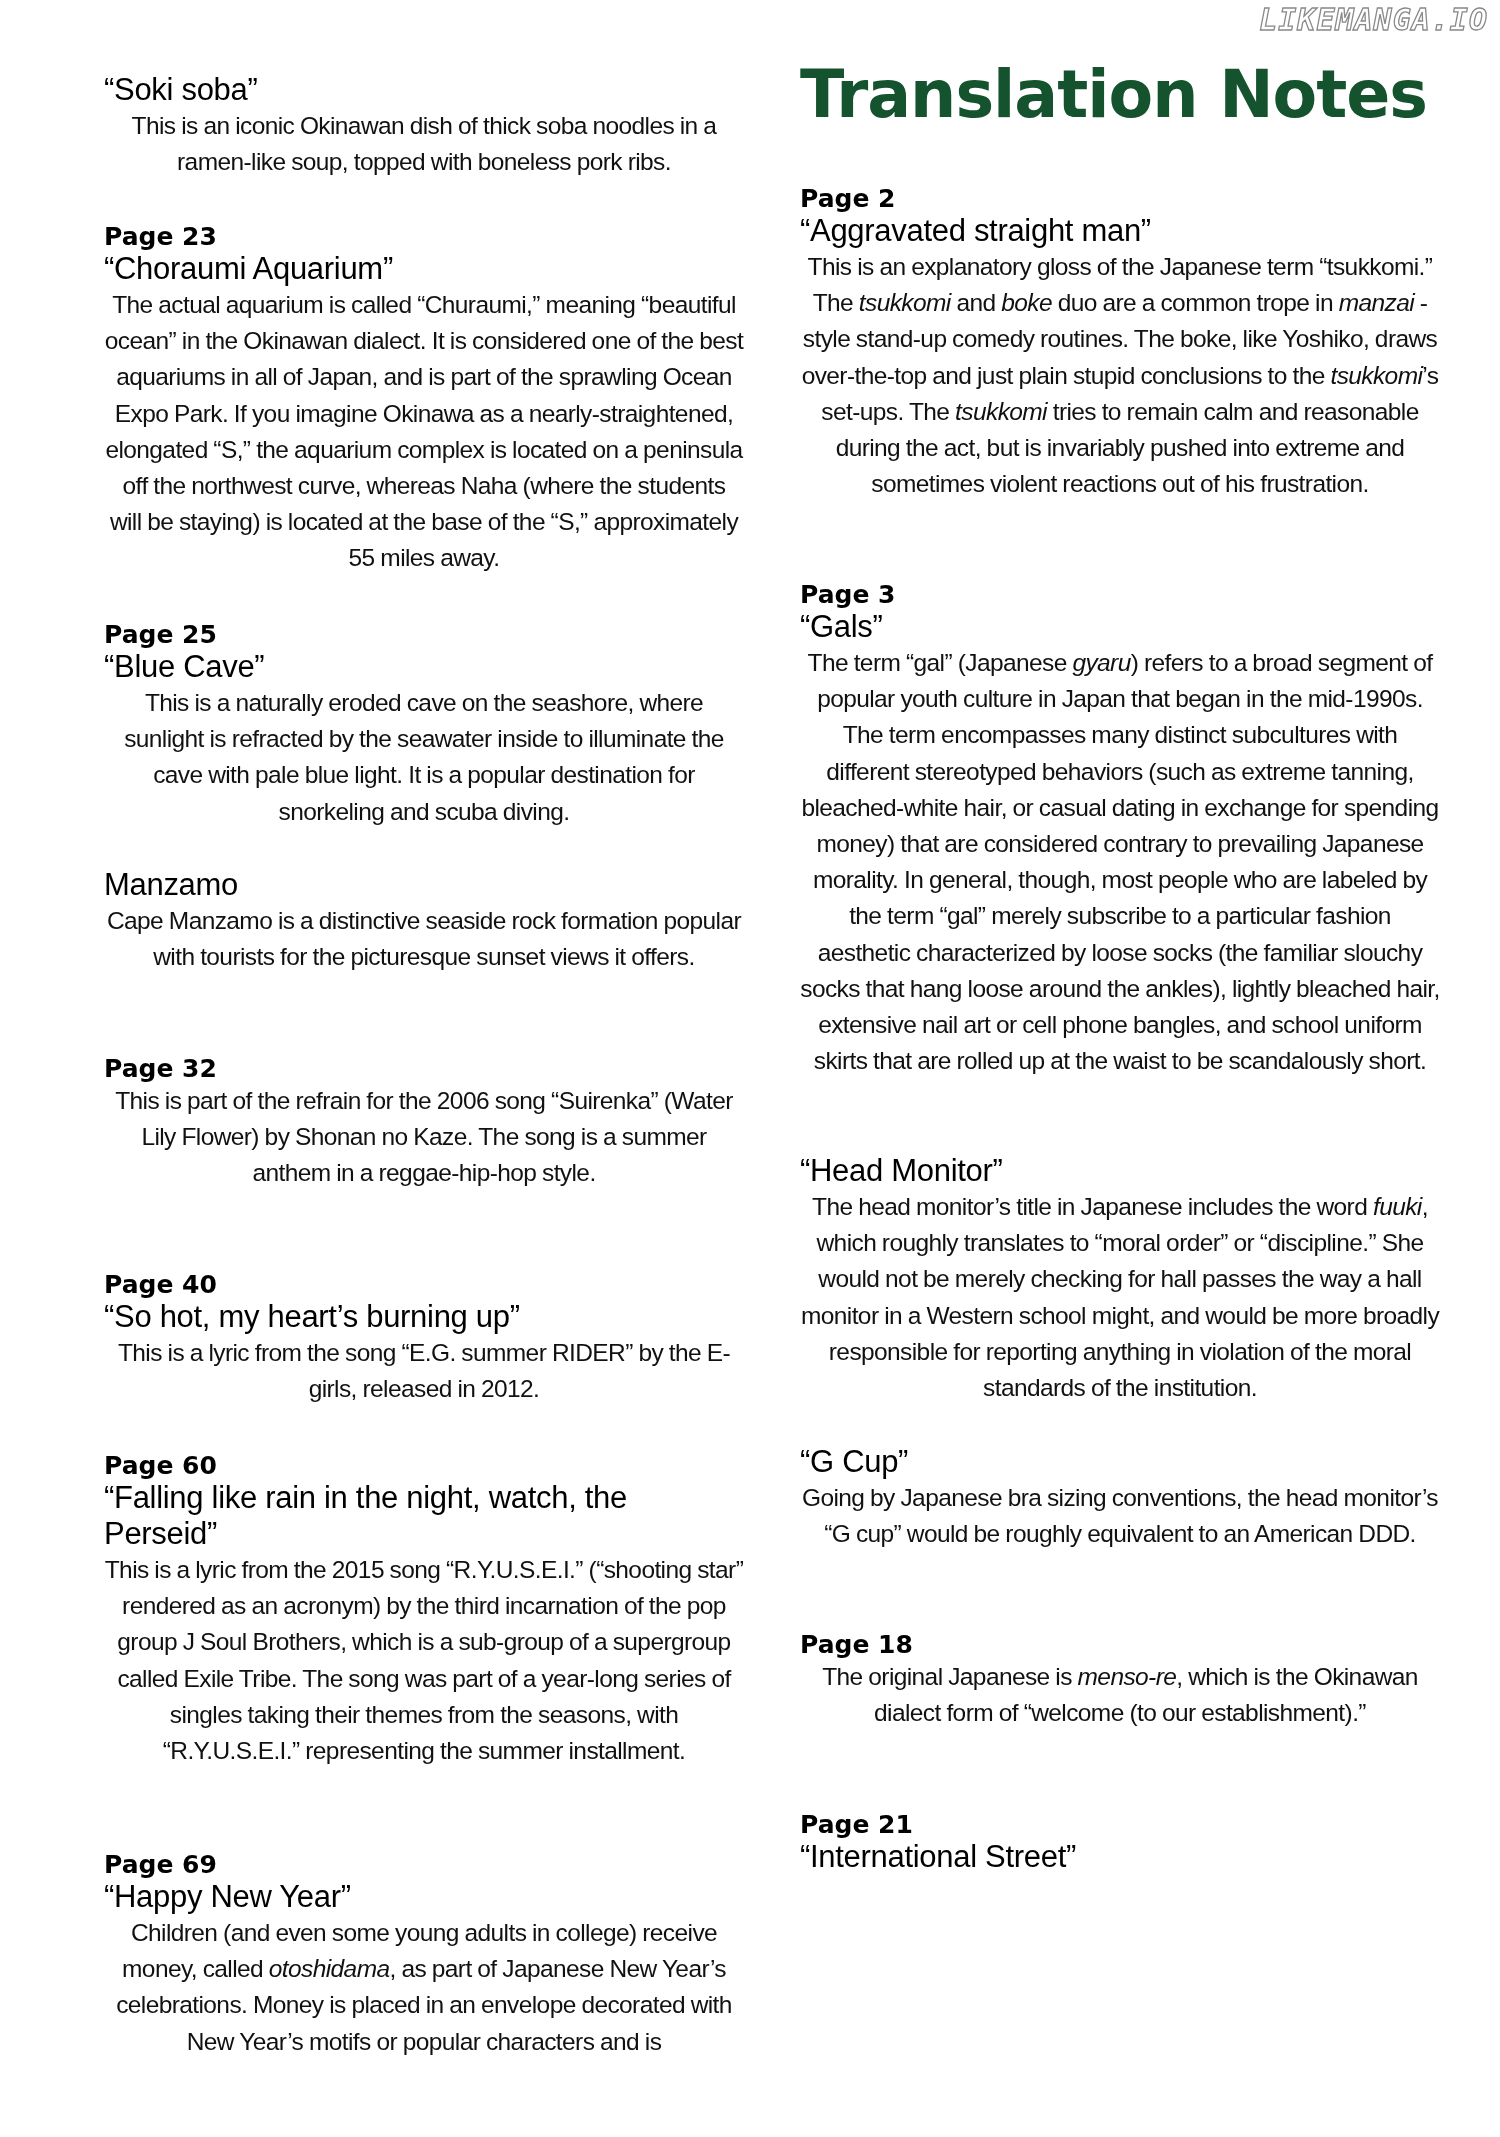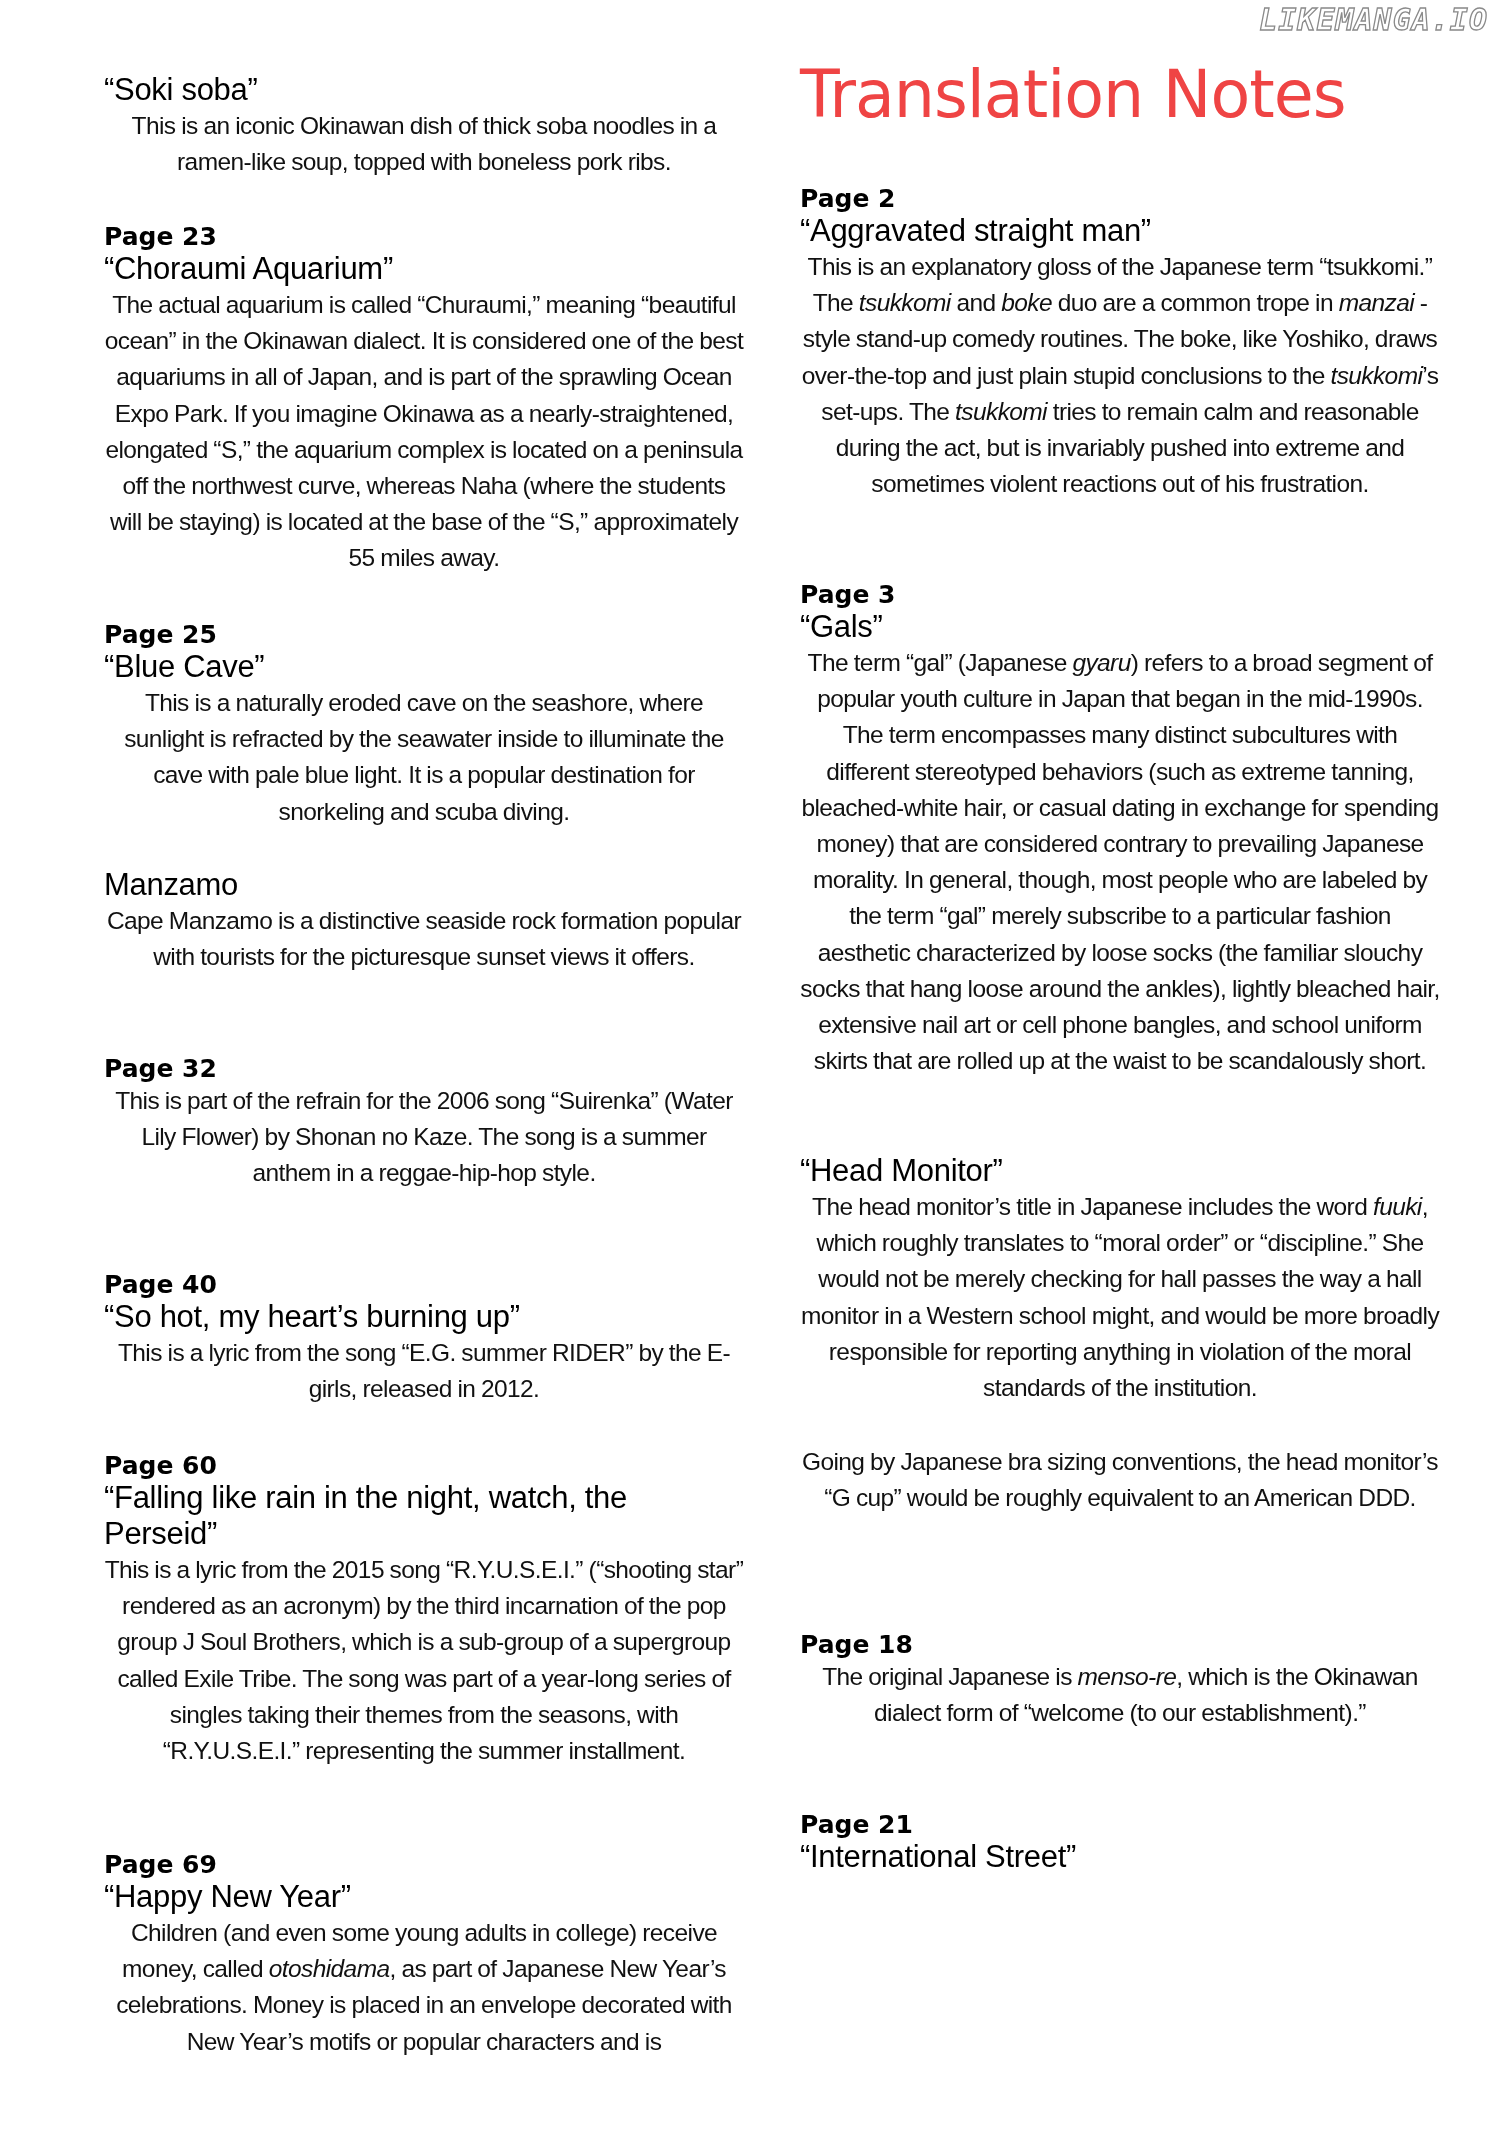--- a/index.html
+++ b/index.html
@@ -38,25 +38,25 @@
     .col-right {
       left: 800px;
       width: 640px;
     }
     .page-title {
       position: absolute;
       left: 800px;
       top: 62px;
       margin: 0;
       font-family: "DejaVu Sans", sans-serif;
-      font-weight: normal;
+      font-weight: bold;
       font-size: 65px;
       letter-spacing: -1px;
       line-height: 1;
-      color: #ef4444;
+      color: #14532d;
     }
     .note {
       position: absolute;
       left: 0;
       width: 640px;
     }
     .page-label {
       font-family: "DejaVu Sans", sans-serif;
       font-weight: bold;
       font-size: 25px;
@@ -150,20 +150,21 @@
     <div class="term">“Gals”</div>
     <div class="body"><span>The term “gal” (Japanese </span><em>gyaru</em><span>) refers to a broad segment of popular youth culture in Japan that began in the mid-1990s. The term encompasses many distinct subcultures with different stereotyped behaviors (such as extreme tanning, bleached-white hair, or casual dating in exchange for spending money) that are considered contrary to prevailing Japanese morality. In general, though, most people who are labeled by the term “gal” merely subscribe to a particular fashion aesthetic characterized by loose socks (the familiar slouchy socks that hang loose around the ankles), lightly bleached hair, extensive nail art or cell phone bangles, and school uniform skirts that are rolled up at the waist to be scandalously short.</span></div>
   </div>
 
   <div class="note" style="top:1153px">
     <div class="term">“Head Monitor”</div>
     <div class="body"><span>The head monitor’s title in Japanese includes the word </span><em>fuuki</em><span>, which roughly translates to “moral order” or “discipline.” She would not be merely checking for hall passes the way a hall monitor in a Western school might, and would be more broadly responsible for reporting anything in violation of the moral standards of the institution.</span></div>
   </div>
 
   <div class="note" style="top:1444px">
+    <div class="term">“G Cup”</div>
     <div class="body">Going by Japanese bra sizing conventions, the head monitor’s “G cup” would be roughly equivalent to an American DDD.</div>
   </div>
 
   <div class="note" style="top:1630px">
     <div class="page-label">Page 18</div>
     <div class="body"><span>The original Japanese is </span><em>menso-re</em><span>, which is the Okinawan dialect form of “welcome (to our establishment).”</span></div>
   </div>
 
   <div class="note" style="top:1810px">
     <div class="page-label">Page 21</div>

